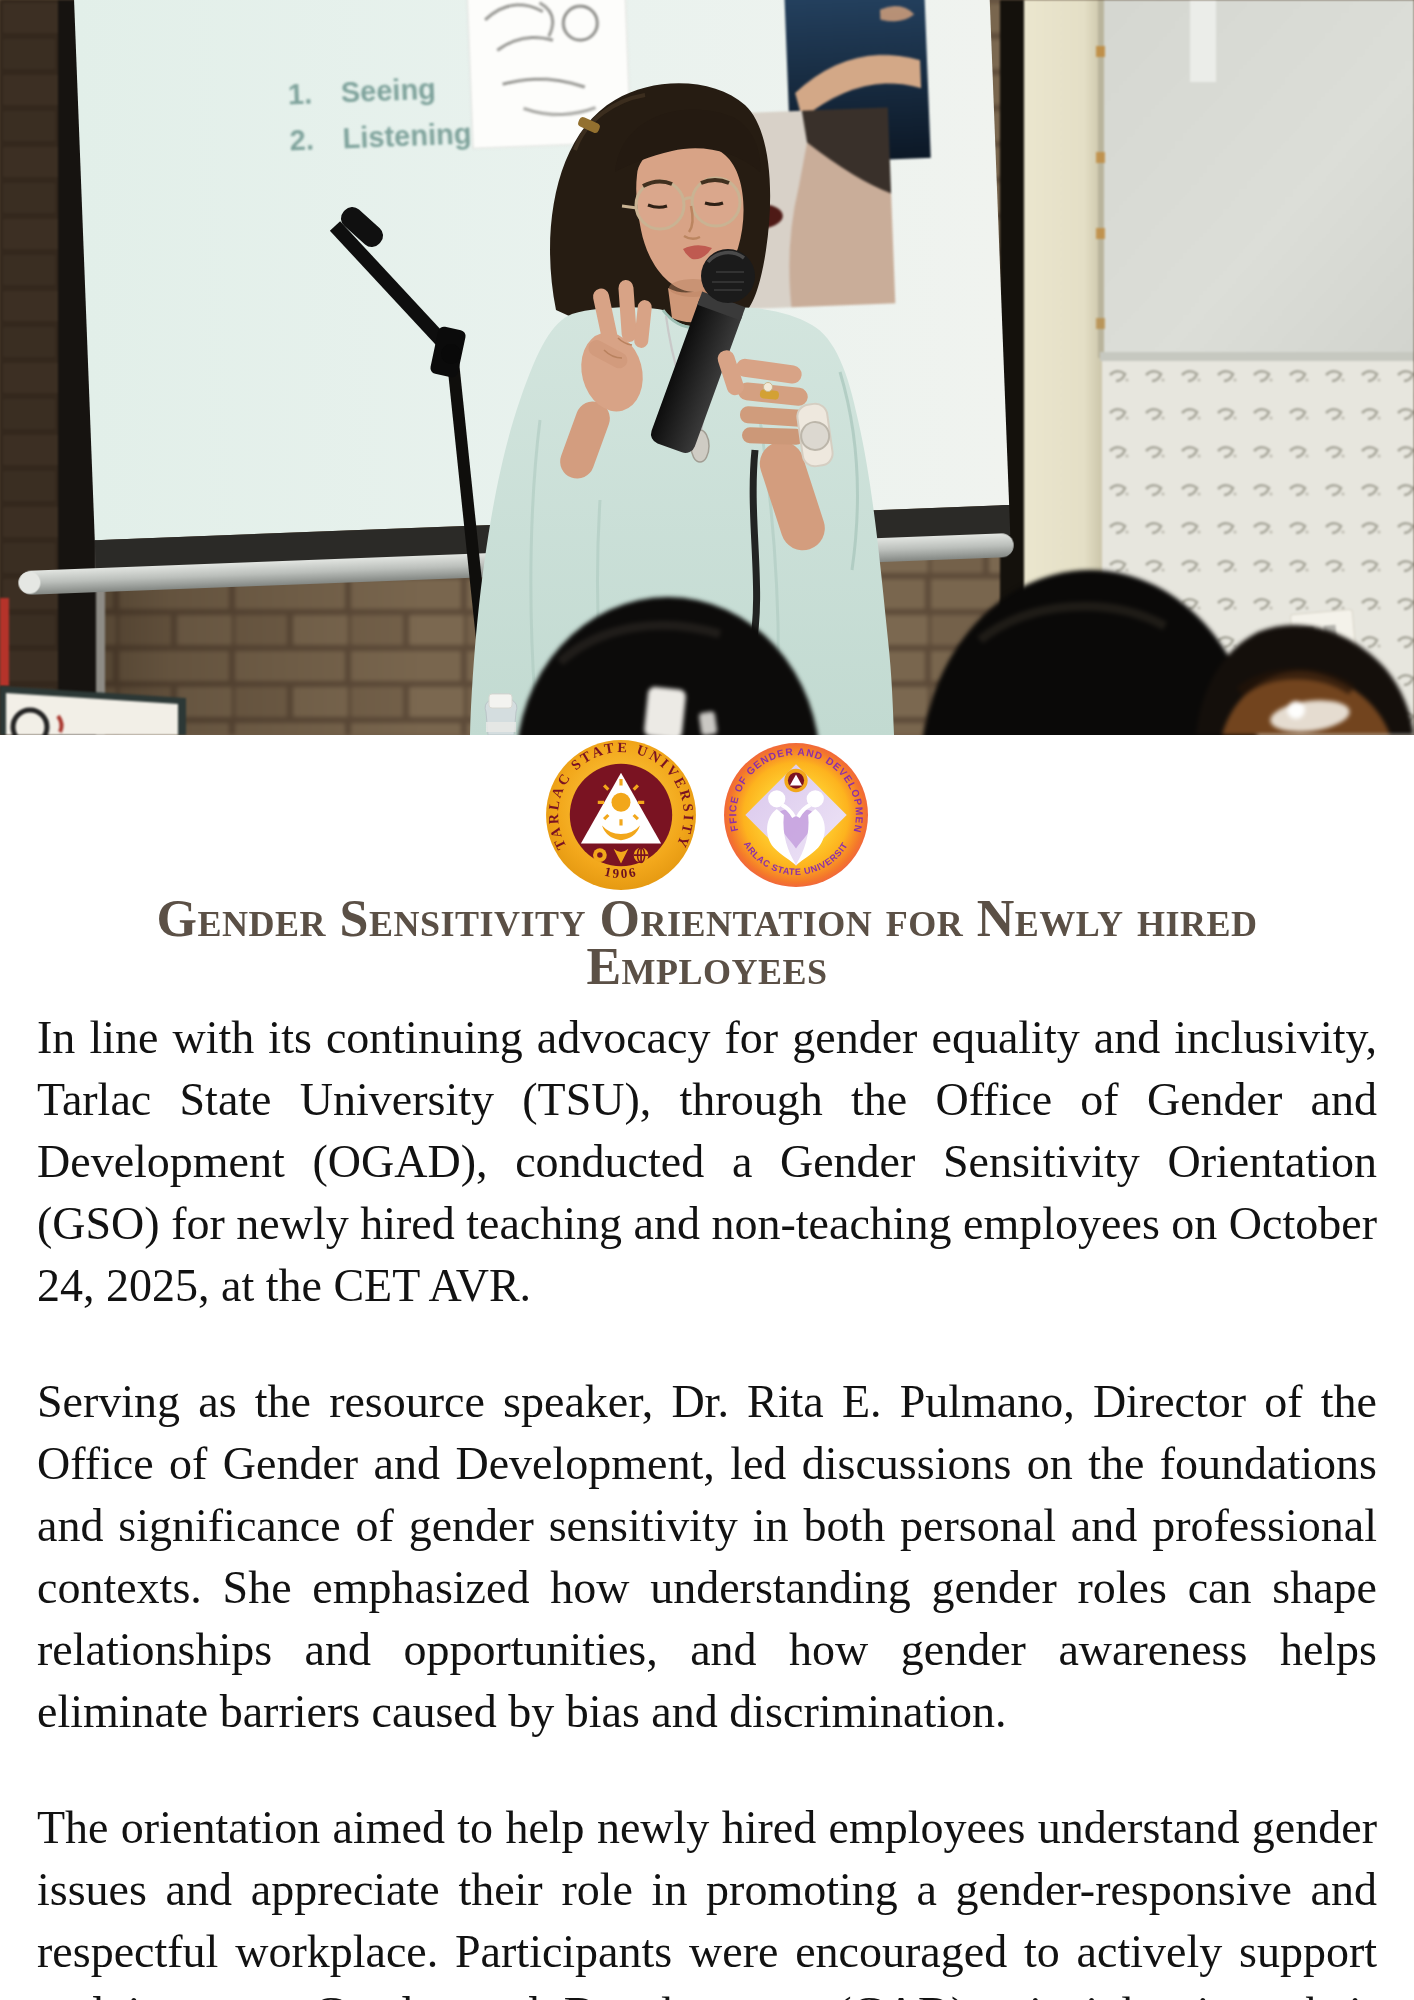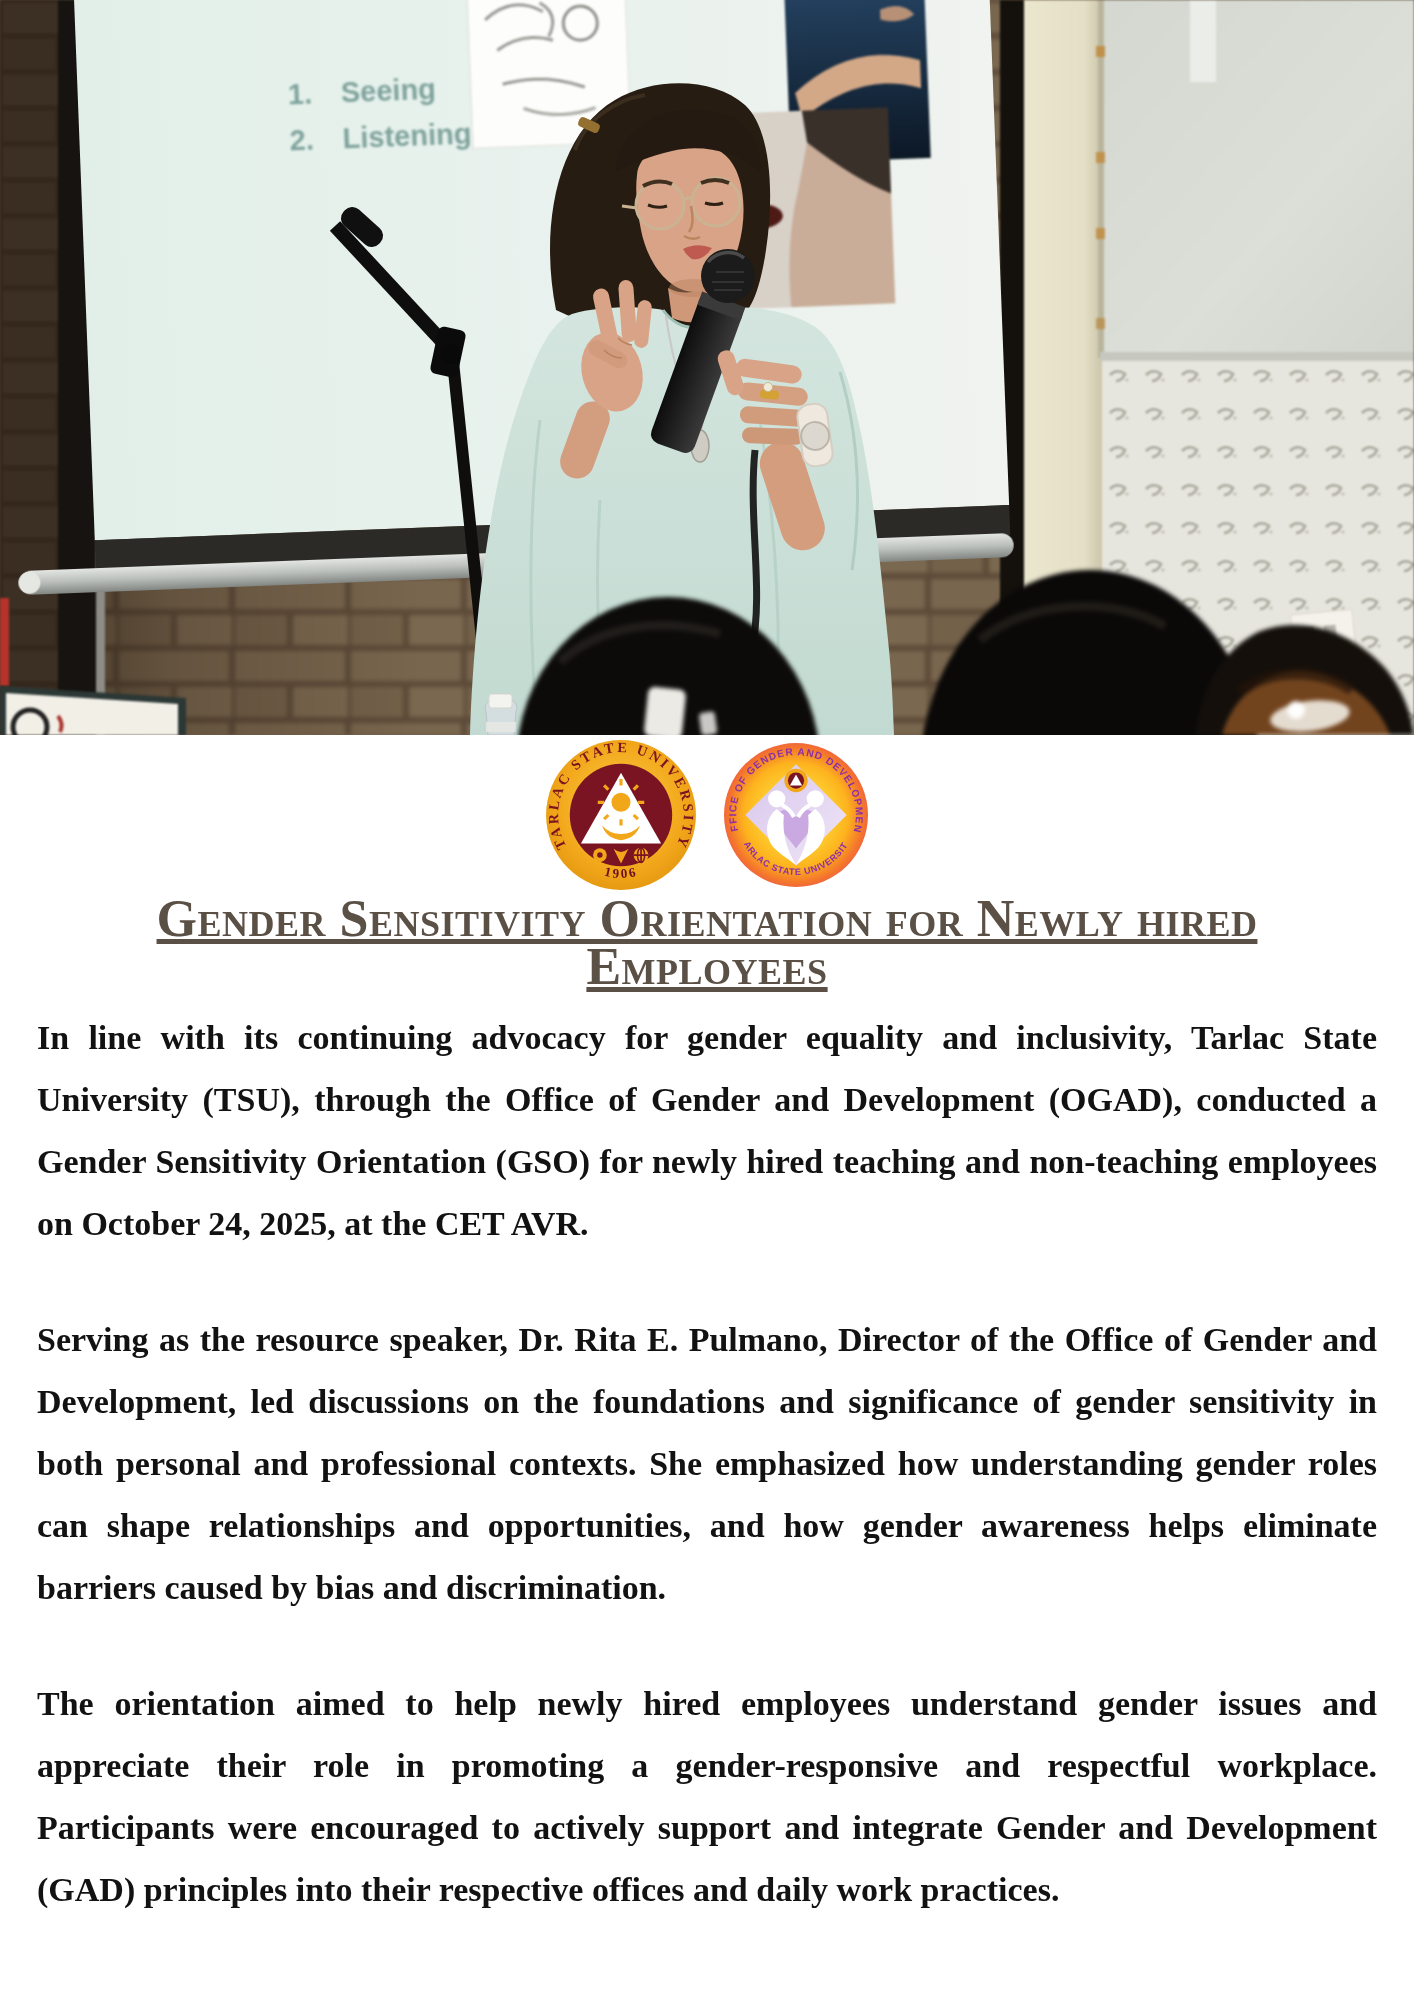--- a/index.html
+++ b/index.html
@@ -28,32 +28,30 @@
   h1.title{
     margin:10px 58px 0;
     text-align:center;
     font-family:"Liberation Serif", serif;
     font-variant:small-caps;
     font-weight:700;
     font-size:52px;
     line-height:.92;
     letter-spacing:.5px;
     color:#5b5046;
-    text-decoration:underline;
   }
 
   
   main{margin:16px 37px 0;}
   main p{
-    font-size:34px;
+    font-size:46px;
     line-height:62px;
     color:#121212;
     text-align:justify;
     margin:0 0 54px 0;
-    font-weight:bold;
   }
 </style>
 </head>
 <body>
 
 <div class="page">
 
   <figure class="photo" style="margin:0;">
     <svg viewBox="0 0 1414 735" preserveAspectRatio="none">
       <defs>

